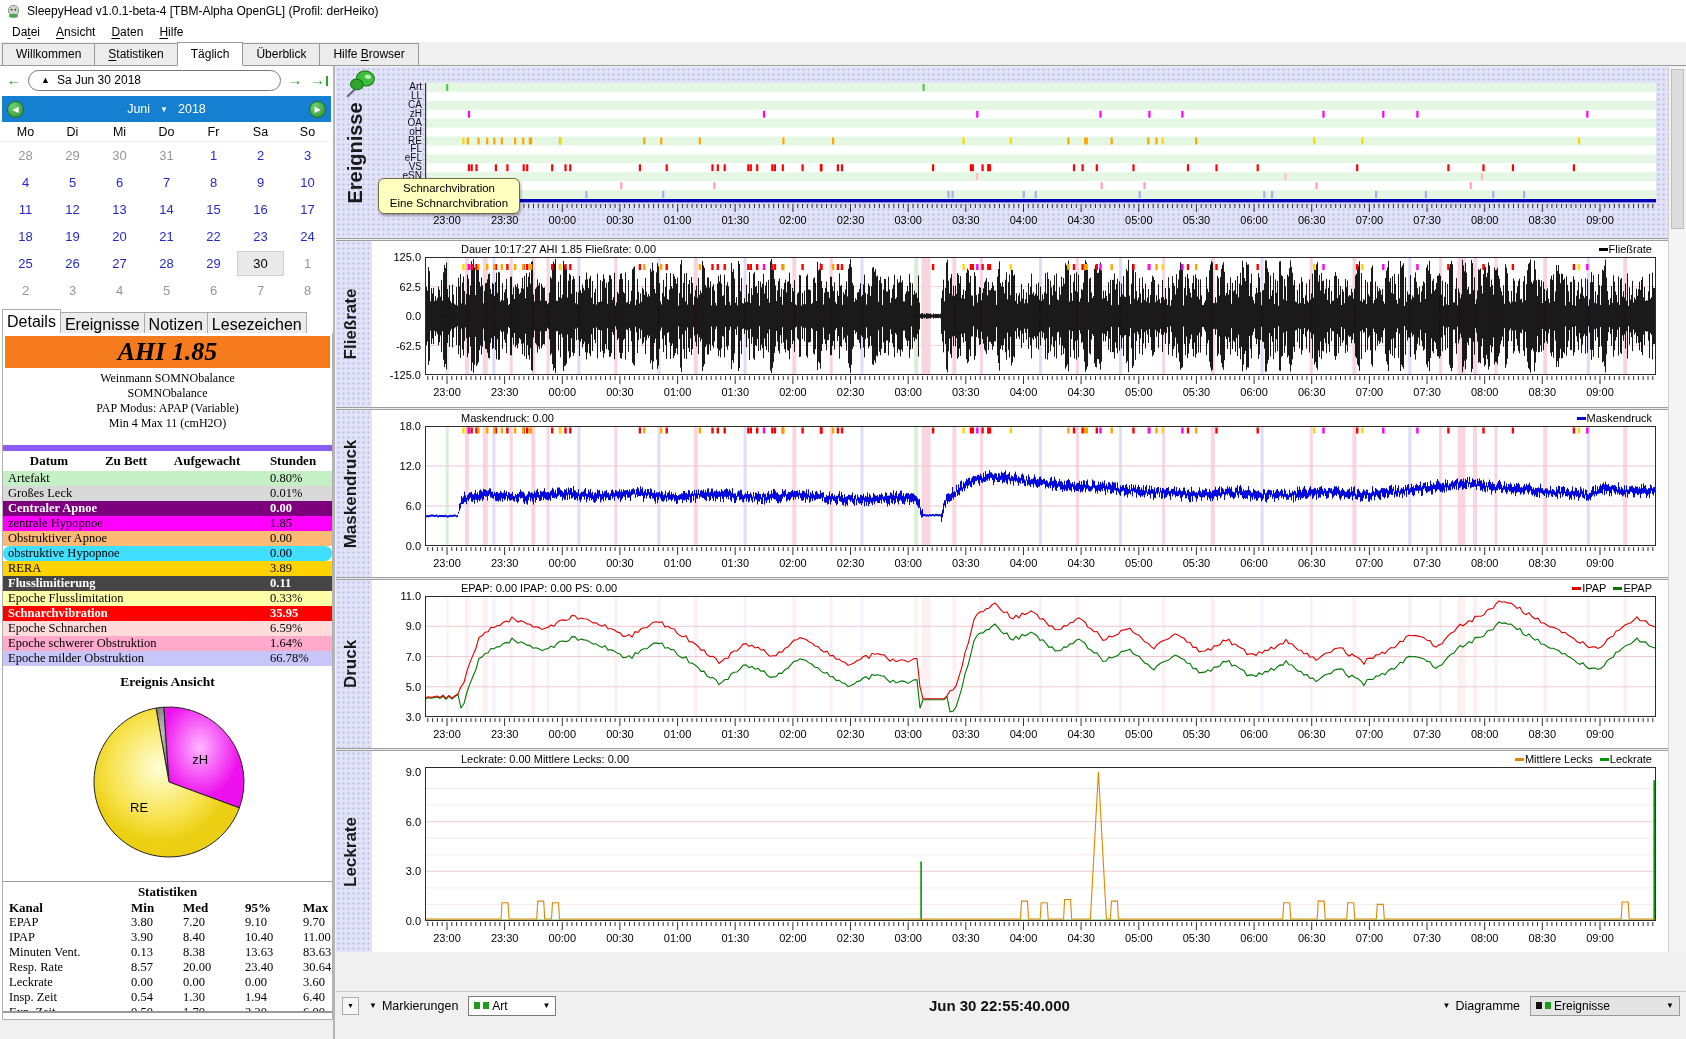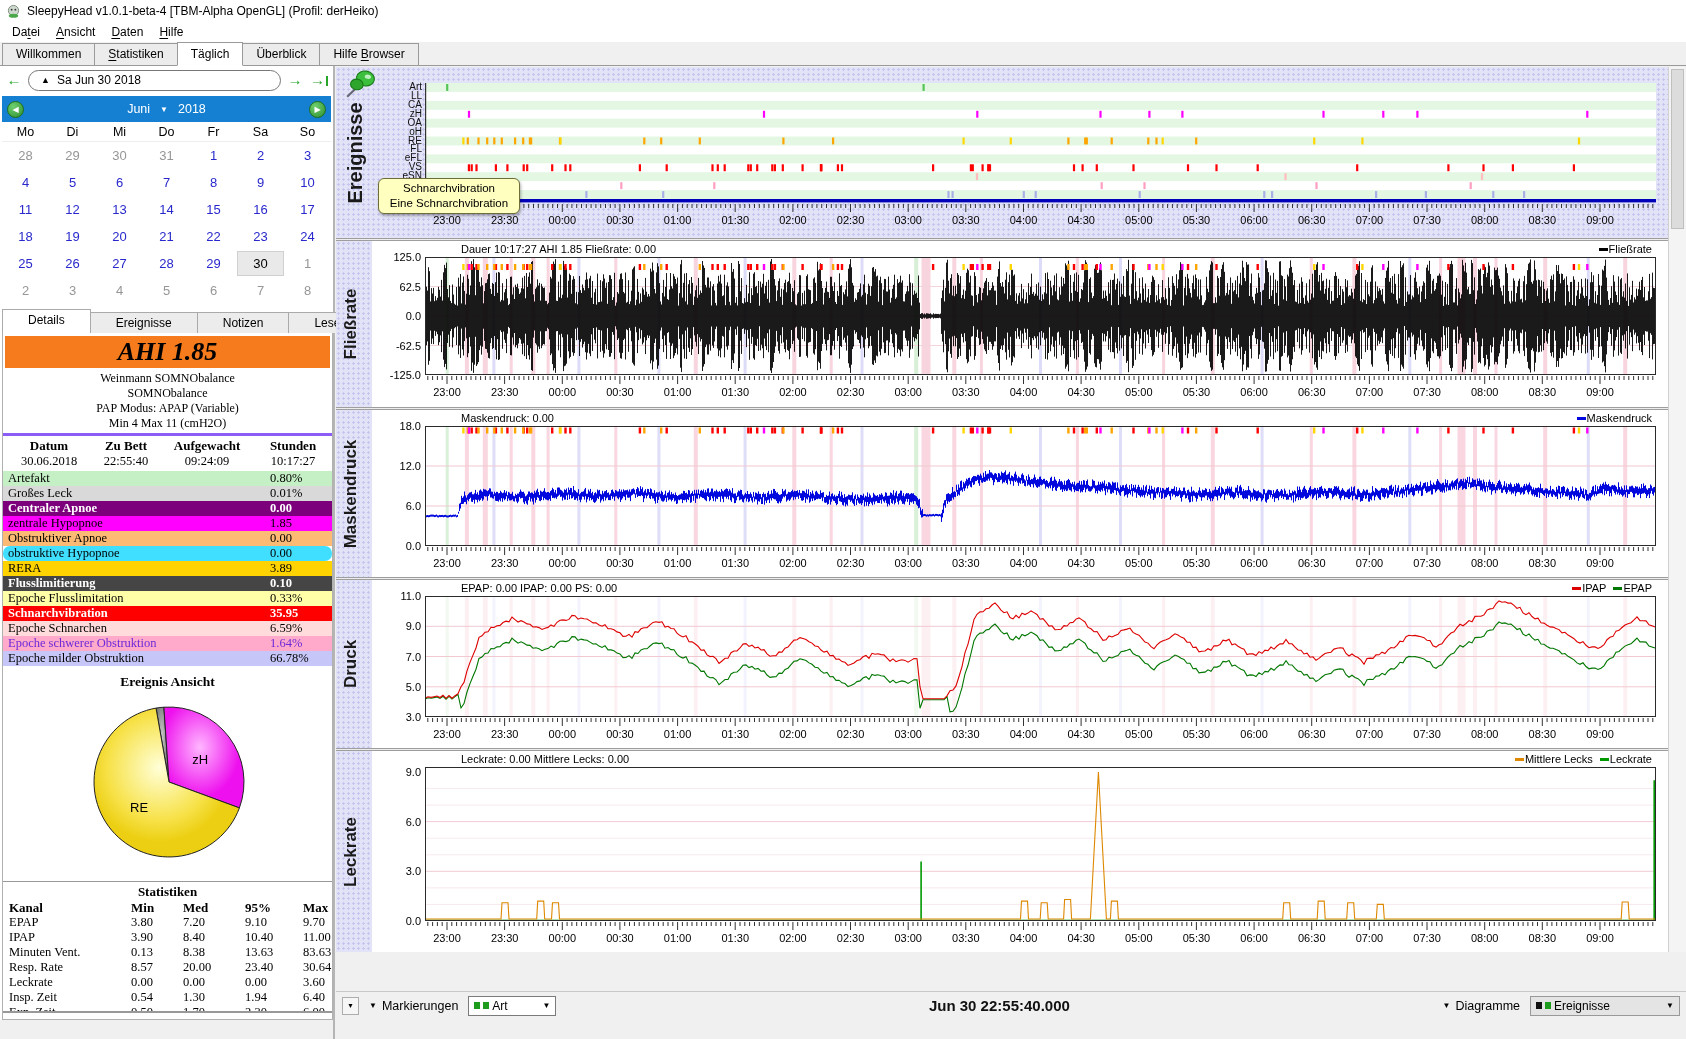--- a/index.html
+++ b/index.html
@@ -34,29 +34,29 @@
 .circ{width:17px;height:17px;border-radius:50%;background:radial-gradient(circle at 35% 30%,#6fd06f,#2e8f2e);
   color:#fff;font-size:8px;display:flex;align-items:center;justify-content:center;border:1px solid #1d6f1d}
 #cal-weekdays{display:grid;grid-template-columns:repeat(7,1fr);height:20px;background:#fff;
   align-items:center;text-align:center;font-size:12.5px;border-bottom:1px solid #eee}
 #cal-grid{display:grid;grid-template-columns:repeat(7,1fr);grid-auto-rows:27px;text-align:center;
   font-size:13px;align-items:center}
 .cal-day{color:#2828cc;line-height:23px}
 .cal-day.muted{color:#969696}
 .cal-day.selected{color:#000;background:#e9e9e9;border:1px solid #d0d0d0}
 #paneltabs{position:absolute;left:2px;top:243px;height:24px;display:flex;align-items:flex-end}
-.ptab{padding:3px 25px;background:#ececec;border:1px solid #aaa;border-bottom:none;height:21px;font-size:12px;margin-right:-1px}
+.ptab{padding:3px 4px;background:#ececec;border:1px solid #aaa;border-bottom:none;height:21px;font-size:16px;margin-right:-1px}
 .ptab.active{background:#fff;height:24px;font-weight:normal}
 #detailpanel{position:absolute;left:2px;top:267px;width:331px;height:687px;background:#fff;
   border:1px solid #b0b0b0;border-top:none;overflow:hidden}
 #ahi{position:absolute;left:2px;top:3px;right:2px;height:32px;background:#f57b1d;
   font-family:"Liberation Serif",serif;font-weight:bold;font-size:26px;text-align:center;line-height:31px}
 #machineinfo{position:absolute;left:0;top:38px;width:100%;text-align:center;
   font-family:"Liberation Serif",serif;font-size:12px;line-height:15px}
-#sessionblk{position:absolute;left:0;top:100px;width:100%;border-top:3px solid #8b5cf6}
+#sessionblk{position:absolute;left:0;top:112px;width:100%;border-top:6px solid #8b5cf6}
 #session-head,#session-vals{display:grid;grid-template-columns:92px 62px 100px 72px;text-align:center;
   font-family:"Liberation Serif",serif}
 #session-head{font-weight:bold;font-size:13px;padding-top:2px}
 #session-vals{font-size:12.5px;padding-bottom:2px}
 #eventrows{position:absolute;left:0;top:138px;width:100%}
 .erow{height:15px;line-height:15px;font-family:"Liberation Serif",serif;font-size:12.5px;position:relative}
 .erow.b{font-weight:bold}
 .erow-l{position:absolute;left:5px;white-space:nowrap}
 .erow-v{position:absolute;left:267px}
 #pietitle{position:absolute;left:0;top:341px;width:100%;text-align:center;
@@ -268,35 +268,35 @@
           <div class="erow" style="background: rgb(64, 223, 255); color: rgb(0, 0, 0); border-radius: 7px;">
             <span class="erow-l">obstruktive Hypopnoe</span>
             <span class="erow-v">0.00</span>
           </div>
           <div class="erow" style="background: rgb(255, 211, 0); color: rgb(0, 0, 0);">
             <span class="erow-l">RERA</span>
             <span class="erow-v">3.89</span>
           </div>
           <div class="erow b" style="background: rgb(69, 69, 69); color: rgb(255, 255, 255);">
             <span class="erow-l">Flusslimitierung</span>
-            <span class="erow-v">0.10</span>
+            <span class="erow-v">0.11</span>
           </div>
           <div class="erow" style="background: rgb(255, 255, 168); color: rgb(0, 0, 0);">
             <span class="erow-l">Epoche Flusslimitation</span>
             <span class="erow-v">0.33%</span>
           </div>
           <div class="erow b" style="background: rgb(254, 0, 0); color: rgb(255, 255, 255);">
             <span class="erow-l">Schnarchvibration</span>
             <span class="erow-v">35.95</span>
           </div>
           <div class="erow" style="background: rgb(255, 219, 219); color: rgb(0, 0, 0);">
             <span class="erow-l">Epoche Schnarchen</span>
             <span class="erow-v">6.59%</span>
           </div>
-          <div class="erow" style="background: rgb(255, 170, 203); color: #6d28d9;">
+          <div class="erow" style="background: rgb(255, 170, 203); color: #000000;">
             <span class="erow-l">Epoche schwerer Obstruktion</span>
             <span class="erow-v">1.64%</span>
           </div>
           <div class="erow" style="background: rgb(198, 198, 248); color: rgb(0, 0, 0);">
             <span class="erow-l">Epoche milder Obstruktion</span>
             <span class="erow-v">66.78%</span>
           </div>
         </div>
       <div id="pietitle">Ereignis Ansicht</div>
       <svg id="piesvg" width="331" height="162">

